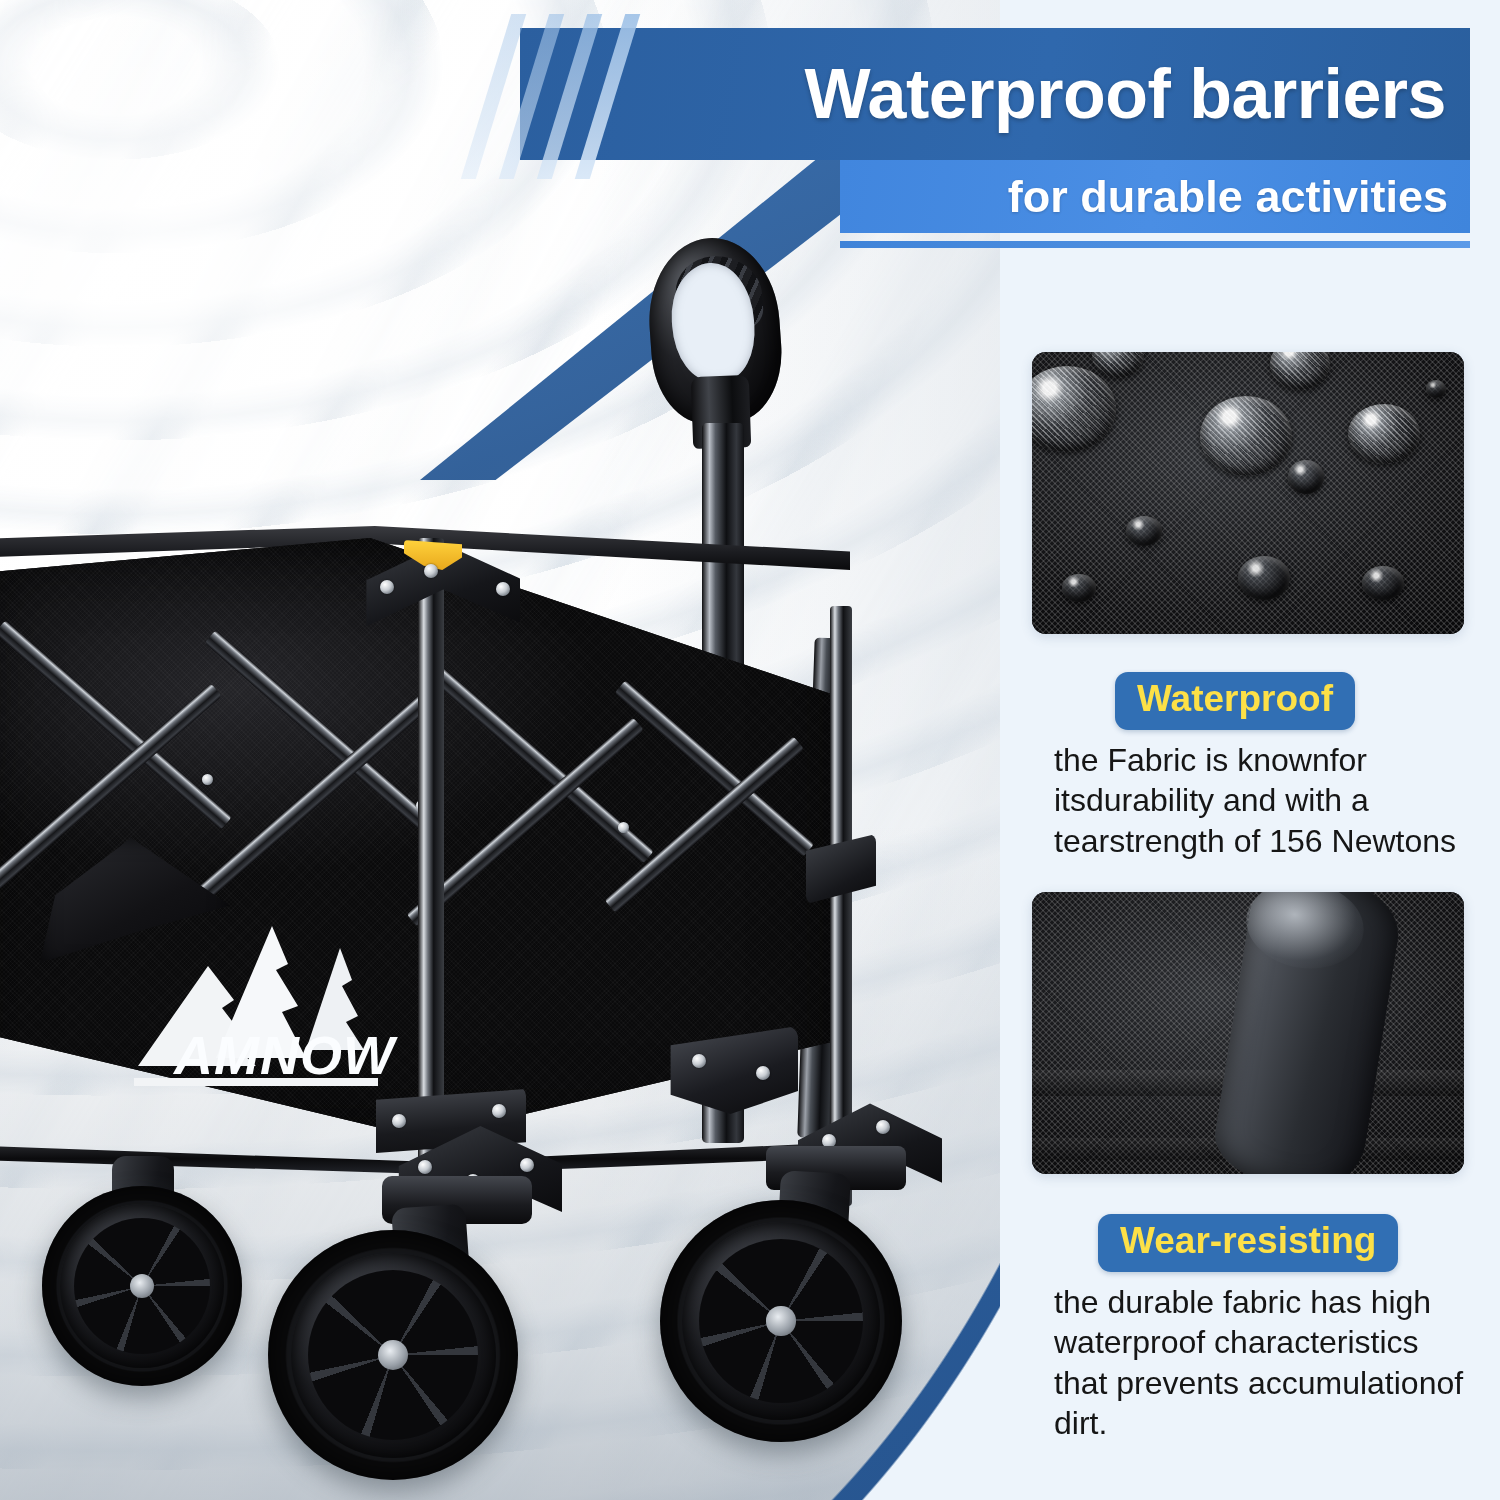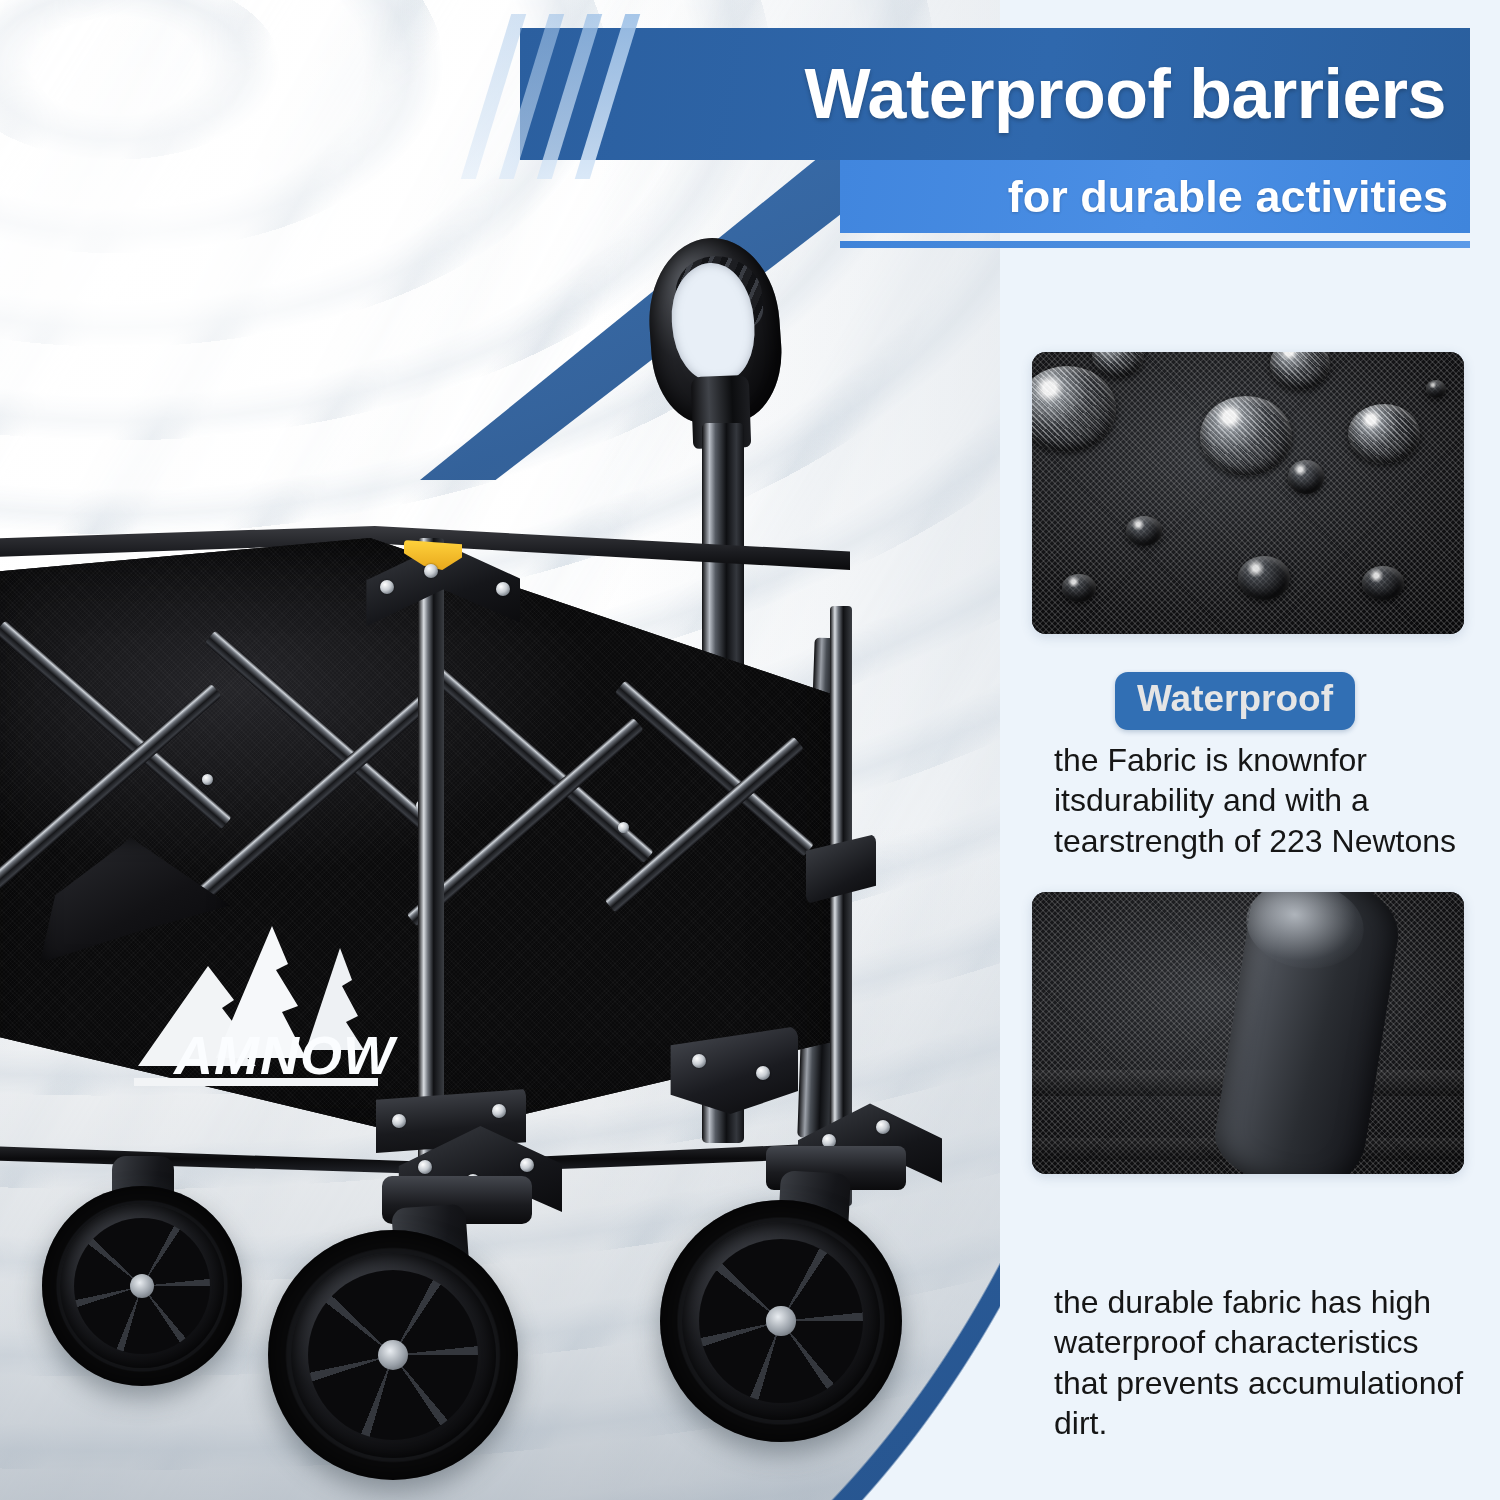--- a/index.html
+++ b/index.html
@@ -321,21 +321,21 @@
   }
   .fold {
     position:absolute; background:linear-gradient(180deg, rgba(255,255,255,.10), rgba(0,0,0,.55));
   }
 
   
   .badge {
     position:absolute;
     background:#316fb4;
     border-radius:13px;
-    color:#e5e5e5; font-size:37px; font-weight:bold;
+    color:#fde047; font-size:37px; font-weight:bold;
     display:flex; align-items:center; justify-content:center;
     padding:7px 22px 11px;
     white-space:nowrap;
     box-shadow:0 2px 5px rgba(30,70,120,.25);
   }
   .badge-wp { left:115px; top:672px; height:58px; }
   .badge-wr { left:98px; top:1214px; height:58px; }
 
   .desc {
     position:absolute;
@@ -496,25 +496,26 @@
       <div class="drop" style="left:316px; top:52px;  width:72px;  height:60px;"></div>
       <div class="drop dark" style="left:256px; top:108px; width:36px;  height:34px;"></div>
       <div class="drop dark" style="left:94px;  top:164px; width:36px;  height:30px;"></div>
       <div class="drop dark" style="left:30px;  top:222px; width:34px;  height:28px;"></div>
       <div class="drop dark" style="left:206px; top:204px; width:52px;  height:44px;"></div>
       <div class="drop dark" style="left:330px; top:214px; width:42px;  height:34px;"></div>
       <div class="drop dark" style="left:394px; top:28px;  width:20px;  height:18px;"></div>
     </div>
 
     <div class="badge badge-wp">Waterproof</div>
-    <div class="desc desc-wp">the Fabric is knownfor itsdurability and with a tearstrength of 223 Newtons</div>
+    <div class="desc desc-wp">the Fabric is knownfor itsdurability and with a tearstrength of 156 Newtons</div>
 
     <div class="card card-wr">
       <div class="fabric-macro"></div>
       <div class="fold" style="left:0; top:178px; width:432px; height:26px; opacity:.55;"></div>
       <div class="fold" style="left:0; top:246px; width:432px; height:22px; opacity:.45;"></div>
       <div class="strap"></div>
       <div class="strap-hl"></div>
     </div>
 
+    <div class="badge badge-wr">Wear-resisting</div>
     <div class="desc desc-wr">the durable fabric has high waterproof characteristics that prevents accumulationof dirt.</div>
   </div>
 </div>
 
 </body></html>

